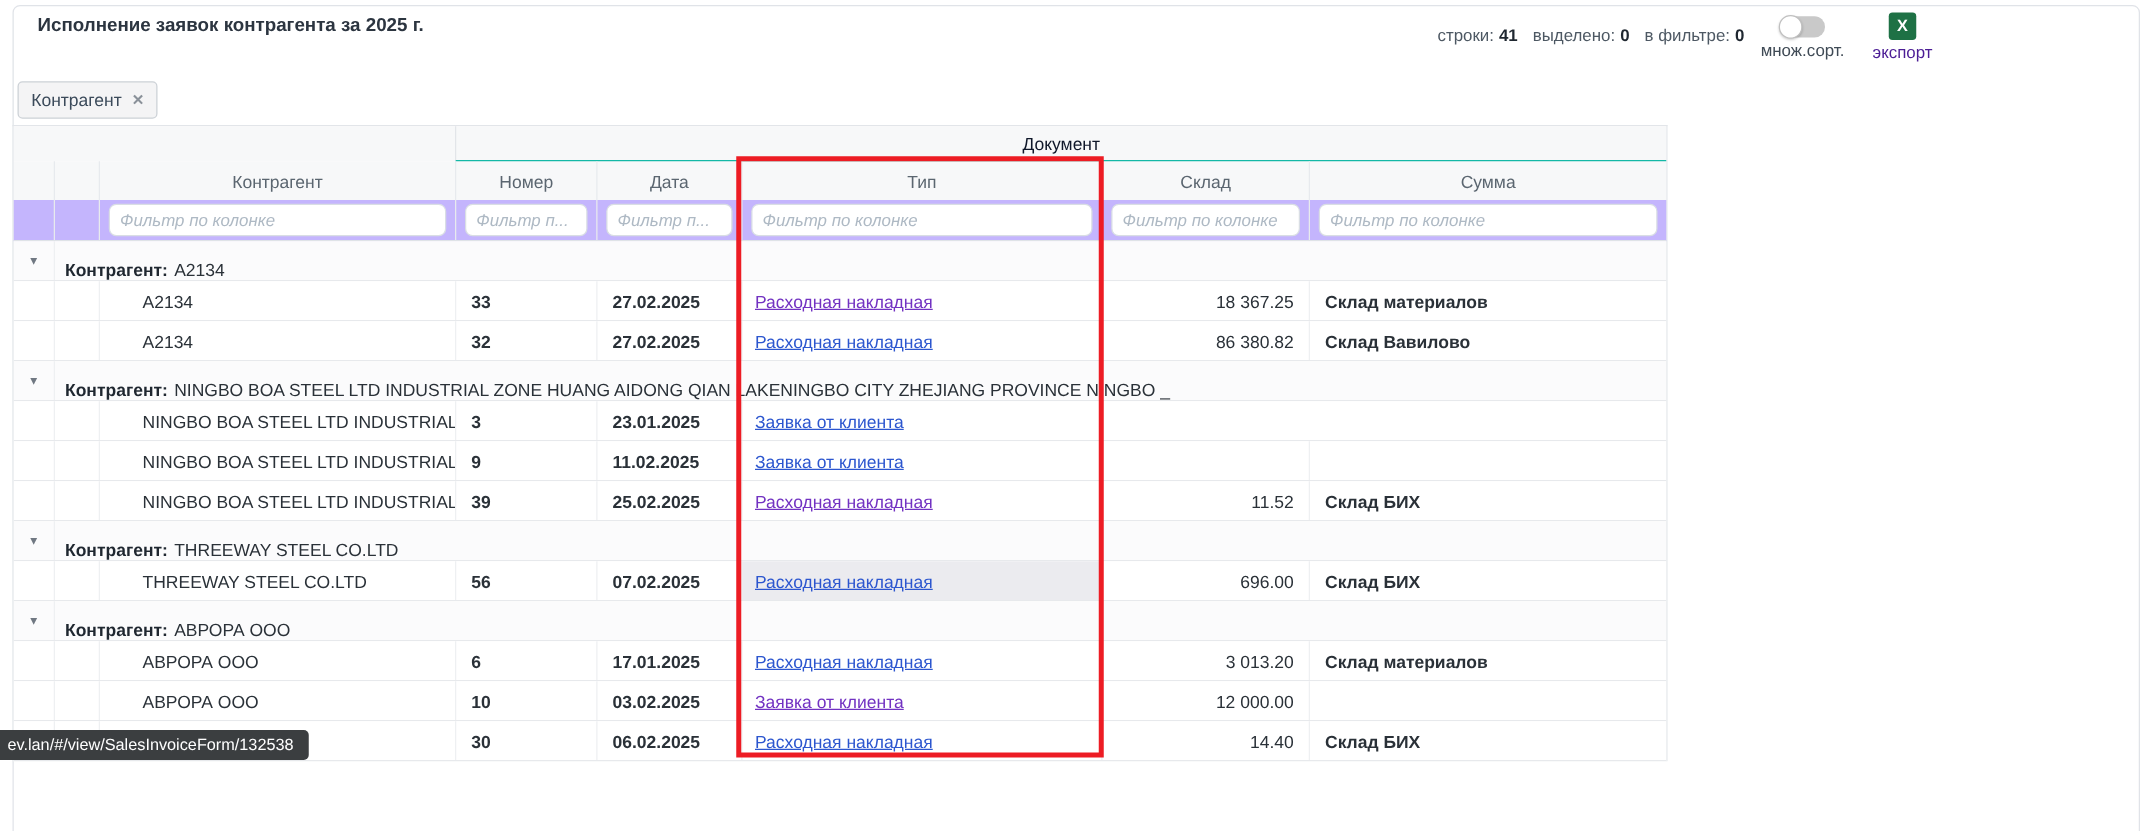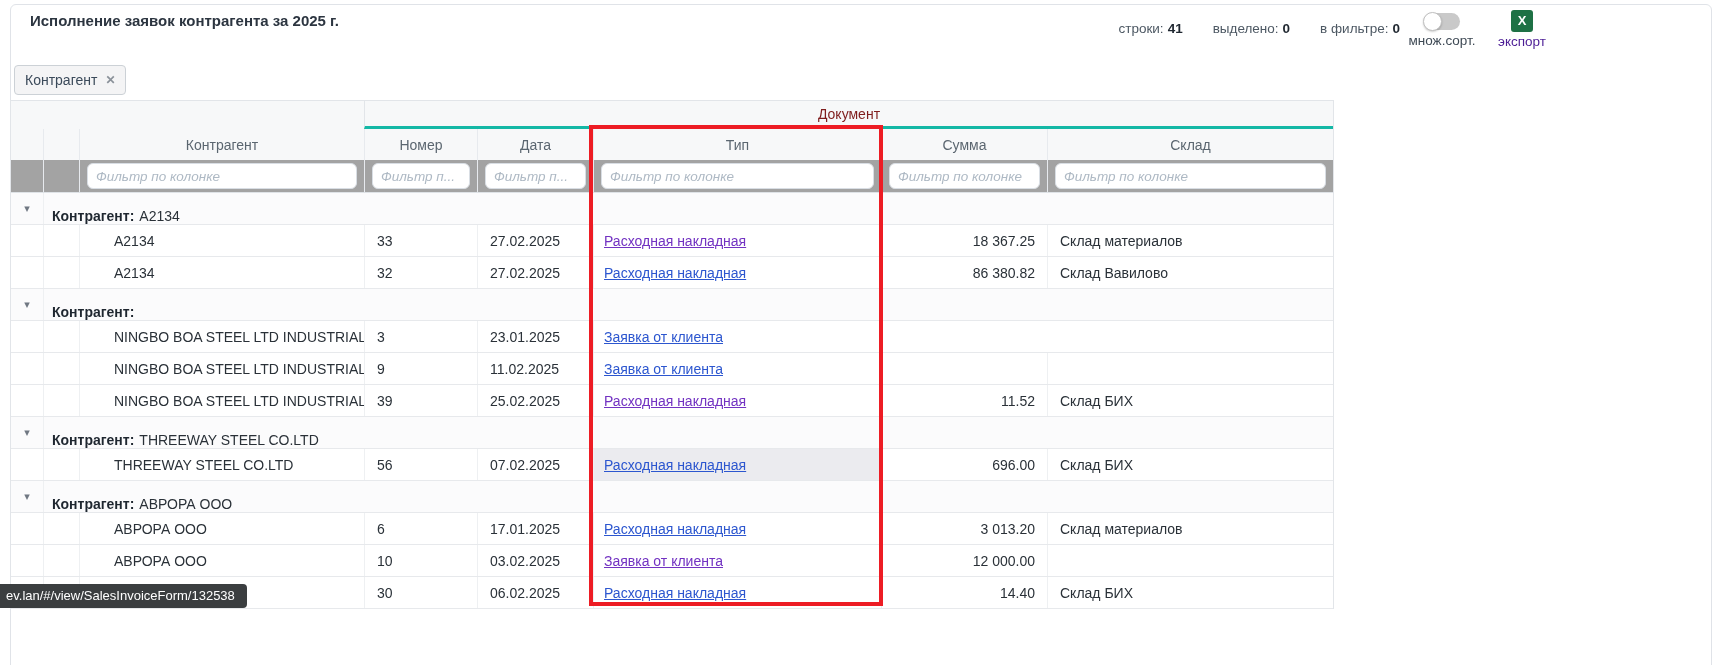--- a/index.html
+++ b/index.html
@@ -9,21 +9,21 @@
     font-family:"Liberation Sans", sans-serif; font-size:14px; color:#2a3138;
   }
   .card {
     position:absolute; left:10px; top:4px; width:1702px; height:700px;
     border:1px solid #e0e3e8; border-radius:6px; background:#fff;
   }
   .page-title {
     position:absolute; left:30px; top:12px; font-size:15px; font-weight:700; color:#2c3540;text-align:center;
   }
   
-  .stats { position:absolute; top:21px; left:1150px; width:250px; display:flex; gap:30px; white-space:nowrap;justify-content:flex-end; }
+  .stats { position:absolute; top:21px; left:1150px; width:250px; display:flex; gap:12px; white-space:nowrap; }
   .stat { color:#4d5863; font-size:13.5px; }
   .stat b { color:#1f2730; margin-left:4px; }
   .multisort { position:absolute; left:1400px; top:13px; width:84px; text-align:center; }
   .toggle-track {
     width:36px; height:17px; background:#c9c9c9; border-radius:9px; margin:0 auto 3px auto; position:relative; cursor:pointer;
   }
   .toggle-knob {
     position:absolute; left:-1px; top:-1px; width:19px; height:19px; border-radius:50%;
     background:#fff; border:1px solid #c0c0c0; box-shadow:0 1px 2px rgba(0,0,0,.2);
   }
@@ -42,43 +42,43 @@
   .chip-x { color:#8a9199; font-size:12px; font-weight:700; cursor:pointer; }
   
   .tbl {
     position:absolute; left:10px; top:100px; width:1324px;
     border:1px solid #e2e5e9; border-bottom:none; background:#fff;
   }
   .grid { display:grid; grid-template-columns:32px 36px 285px 113px 116px 288px 166px 286px; }
   .hrow-doc { height:28px; background:#f7f8f9; }
   .hrow-doc .doc-span {
     grid-column:4 / 9; display:flex; align-items:center; justify-content:center;
-    color:#7f1d1d; border-left:1px solid #e2e5e9; border-bottom:3px solid #14b8a6;
+    color:#0f172a; border-left:1px solid #e2e5e9; border-bottom:1px solid #14b8a6;
   }
   .hrow-doc .left-span { grid-column:1 / 4; }
   .hrow-labels { height:31px; background:#f7f8f9; }
   .hcell {
     display:flex; align-items:center; justify-content:center; color:#5b6670; cursor:pointer;
     border-left:1px solid #e7eaee; overflow:hidden; white-space:nowrap;
   }
   .hcell.first { border-left:none; }
-  .hrow-filters { height:33px; background:#a3a3a3; border-bottom:1px solid #dfe3e7; }
+  .hrow-filters { height:33px; background:#c4b5fd; border-bottom:1px solid #dfe3e7; }
   .fcell { padding:3px 7px; border-left:1px solid #e7eaee; }
   .fcell input {
     width:100%; height:26px; border:1px solid #d9dee4; border-radius:6px; background:#fff;
     padding:0 8px; font-family:"Liberation Sans", sans-serif; font-size:13.5px; color:#33404c; outline:none;
   }
   .fcell input::placeholder { font-style:italic; color:#aeb9c4; opacity:1; text-overflow:ellipsis; }
   
   .row { height:32px; border-bottom:1px solid #e7e9ec; background:#fff; }
   .row.group { display:grid; grid-template-columns:32px 1fr; background:#fbfbfc; }
   .cell { display:flex; align-items:center; overflow:hidden; white-space:nowrap; border-left:1px solid #eef0f2; }
   .cell.c0 { border-left:none; justify-content:center; }
   .cell.contragent { padding-left:34px; }
-  .cell.number, .cell.date, .cell.warehouse { padding-left:12px; }
+  .cell.number, .cell.date, .cell.warehouse { padding-left:12px;font-weight:bold; }
   .cell.doctype { padding-left:10px; }
   .cell.amount { justify-content:flex-end; padding-right:12px; }
   .cell.hl { background:#ebebef; }
   .exp { color:#707882; font-size:11px; cursor:pointer; }
   .group-lbl { display:flex; align-items:flex-end; padding-left:8px; overflow:hidden; white-space:nowrap; border-left:1px solid #eef0f2; }
   .group-lbl b { margin-right:5px; color:#1f2730; }
   a.doclink { text-decoration:underline; cursor:pointer; }
   a.doclink.blue { color:#2c56cf; }
   a.doclink.visited { color:#7232c2; }
   
@@ -128,22 +128,22 @@
     <div class="left-span"></div>
     <div class="doc-span">Документ</div>
   </div>
   <div class="grid hrow-labels">
     <div class="hcell first"></div>
     <div class="hcell"></div>
     <div class="hcell">Контрагент</div>
     <div class="hcell">Номер</div>
     <div class="hcell">Дата</div>
     <div class="hcell">Тип</div>
+    <div class="hcell">Склад</div>
     <div class="hcell">Сумма</div>
-    <div class="hcell">Склад</div>
   </div>
   <div class="grid hrow-filters">
     <div class="fcell" style="border-left:none"></div>
     <div class="fcell"></div>
     <div class="fcell"><input placeholder="Фильтр по колонке" style=""></div>
     <div class="fcell"><input placeholder="Фильтр п..." style=""></div>
     <div class="fcell"><input placeholder="Фильтр п..." style=""></div>
     <div class="fcell"><input placeholder="Фильтр по колонке" style=""></div>
     <div class="fcell"><input placeholder="Фильтр по колонке" style=""></div>
     <div class="fcell"><input placeholder="Фильтр по колонке" style=""></div>
@@ -181,20 +181,21 @@
         </div>
         <div class="cell amount">86 380.82</div>
         <div class="cell warehouse">Склад Вавилово</div>
       </div>
       <div class="row group">
         <div class="cell c0">
           <div class="exp">▾</div>
         </div>
         <div class="group-lbl">
           <b>Контрагент:</b>
+          <div class="">NINGBO BOA STEEL LTD INDUSTRIAL ZONE HUANG AIDONG QIAN LAKENINGBO CITY ZHEJIANG PROVINCE NINGBO _</div>
         </div>
       </div>
       <div class="row grid">
         <div class="cell c0"></div>
         <div class="cell"></div>
         <div class="cell contragent">NINGBO BOA STEEL LTD INDUSTRIAL...</div>
         <div class="cell number">3</div>
         <div class="cell date">23.01.2025</div>
         <div class="cell doctype">
           <a class="doclink blue">Заявка от клиента</a>

